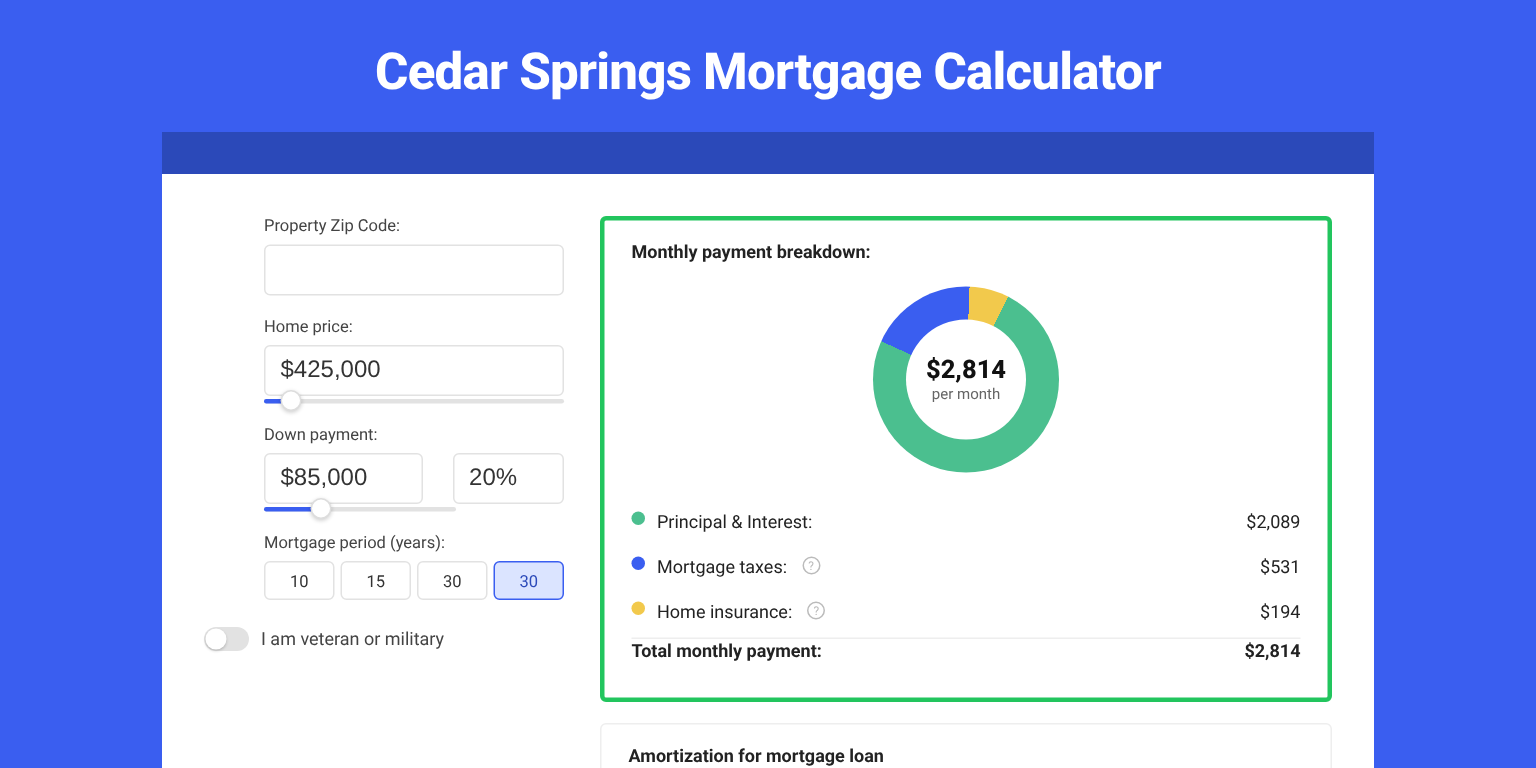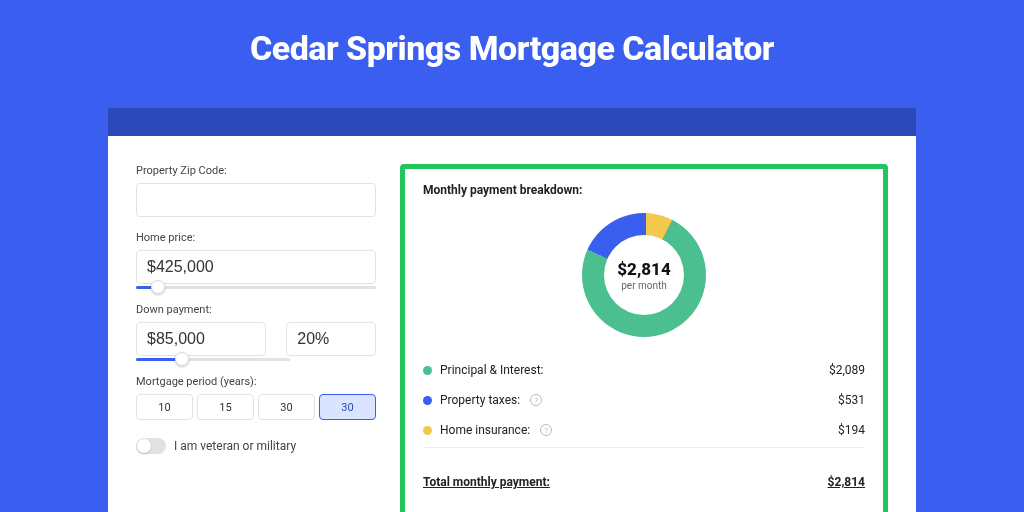--- a/index.html
+++ b/index.html
@@ -4,21 +4,21 @@
 <style>
   * { box-sizing: border-box; margin: 0; padding: 0; }
   html, body { width: 1024px; height: 512px; overflow: hidden; font-family: -apple-system, BlinkMacSystemFont, "Segoe UI", Roboto, Arial, sans-serif; }
   body { background: #3a5ef0; }
 
   .page-title {
     text-align: center;
     color: #fff;
     font-size: 34px;
     font-weight: 800;
-    padding: 28px 0 40px;
+    padding: 28px 0 20px;
     letter-spacing: -0.5px;
   }
 
   .dark-band {
     background: #2b49b9;
     height: 28px;
     margin: 0 108px;
   }
 
   .app-card {
@@ -26,21 +26,21 @@
     margin: 0 108px;
     height: 400px;
     display: flex;
     padding: 28px 28px 0 28px;
     gap: 24px;
   }
 
   .left-col { width: 240px; flex: 0 0 240px; }
   .right-col { flex: 1; }
 
-  .field { margin-bottom: 14px; }
+  .field { margin-bottom: 14px; margin-left: 40px; }
   .field-label {
     font-size: 11px;
     color: #444;
     margin-bottom: 6px;
     display: block;
   }
   .text-input {
     width: 100%;
     height: 34px;
     border: 1px solid #e2e2e2;
@@ -111,21 +111,21 @@
     width: 14px; height: 14px;
     background: #fff;
     border-radius: 50%;
     position: absolute;
     top: 1px; left: 1px;
     box-shadow: 0 1px 2px rgba(0,0,0,.2);
   }
   .toggle-label { font-size: 12px; color: #444; }
 
   .breakdown-box {
-    border: 5px solid #22c55e;
+    border: 3px solid #22c55e;
     border-radius: 4px;
     padding: 14px 18px 16px;
   }
   .breakdown-title {
     font-size: 12px;
     font-weight: 700;
     color: #222;
     margin-bottom: 10px;
   }
 
@@ -149,35 +149,35 @@
   .donut-sub { font-size: 10px; color: #666; margin-top: 1px; }
 
   .line-item {
     display: flex;
     align-items: center;
     justify-content: space-between;
     padding: 8px 0;
     font-size: 12px;
     color: #222;
   }
-  .line-left { display: flex; align-items: center; gap: 8px; }
+  .line-left { display: flex; align-items: flex-start; gap: 8px; }
   .dot { width: 9px; height: 9px; border-radius: 50%; }
   .info-icon {
     width: 12px; height: 12px;
     border: 1px solid #bbb;
     border-radius: 50%;
     font-size: 8px;
     color: #bbb;
     display: inline-flex;
     align-items: center;
     justify-content: center;
     margin-left: 2px;
   }
   .line-val { font-weight: 400; }
-  .total-row { font-weight: 700; border-top: 1px solid #eee; margin-top: 2px; padding-top: 27px; text-decoration: underline; }
+  .total-row { font-weight: 700; border-top: 1px solid #eee; margin-top: 2px; padding-top: 1px; }
 
   .amort-box {
     border: 1px solid #eee;
     border-radius: 4px;
     padding: 14px 18px 0;
     margin-top: 14px;
   }
   .amort-title { font-size: 12px; font-weight: 700; color: #222; margin-bottom: 10px; }
 </style>
 </head>
@@ -255,21 +255,21 @@
         <span class="line-left">
           <span class="dot" style="background:#4bbf8f"></span>
           <span>Principal &amp; Interest:</span>
         </span>
         <span class="line-val">$2,089</span>
       </div>
 
       <div class="line-item">
         <span class="line-left">
           <span class="dot" style="background:#3a5ef0"></span>
-          <span>Property taxes:</span>
+          <span>Mortgage taxes:</span>
           <span class="info-icon">?</span>
         </span>
         <span class="line-val">$531</span>
       </div>
 
       <div class="line-item">
         <span class="line-left">
           <span class="dot" style="background:#f2c94c"></span>
           <span>Home insurance:</span>
           <span class="info-icon">?</span>

